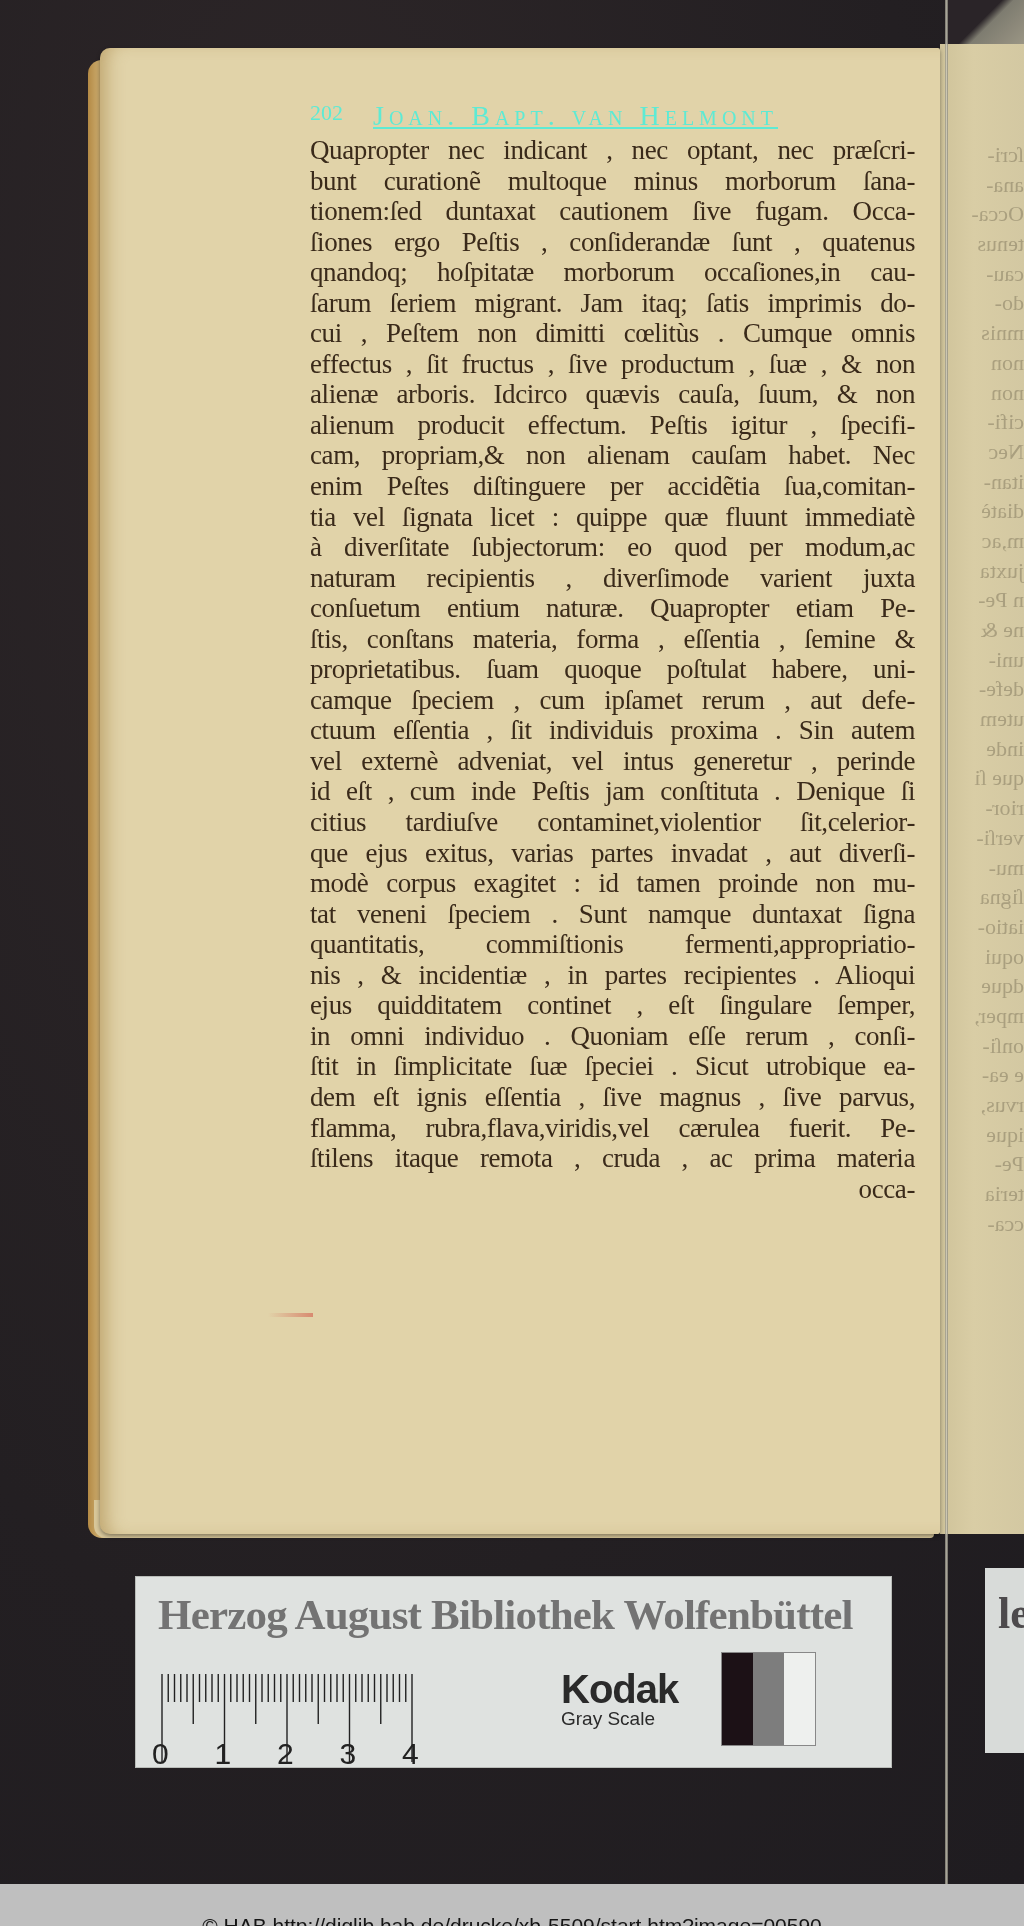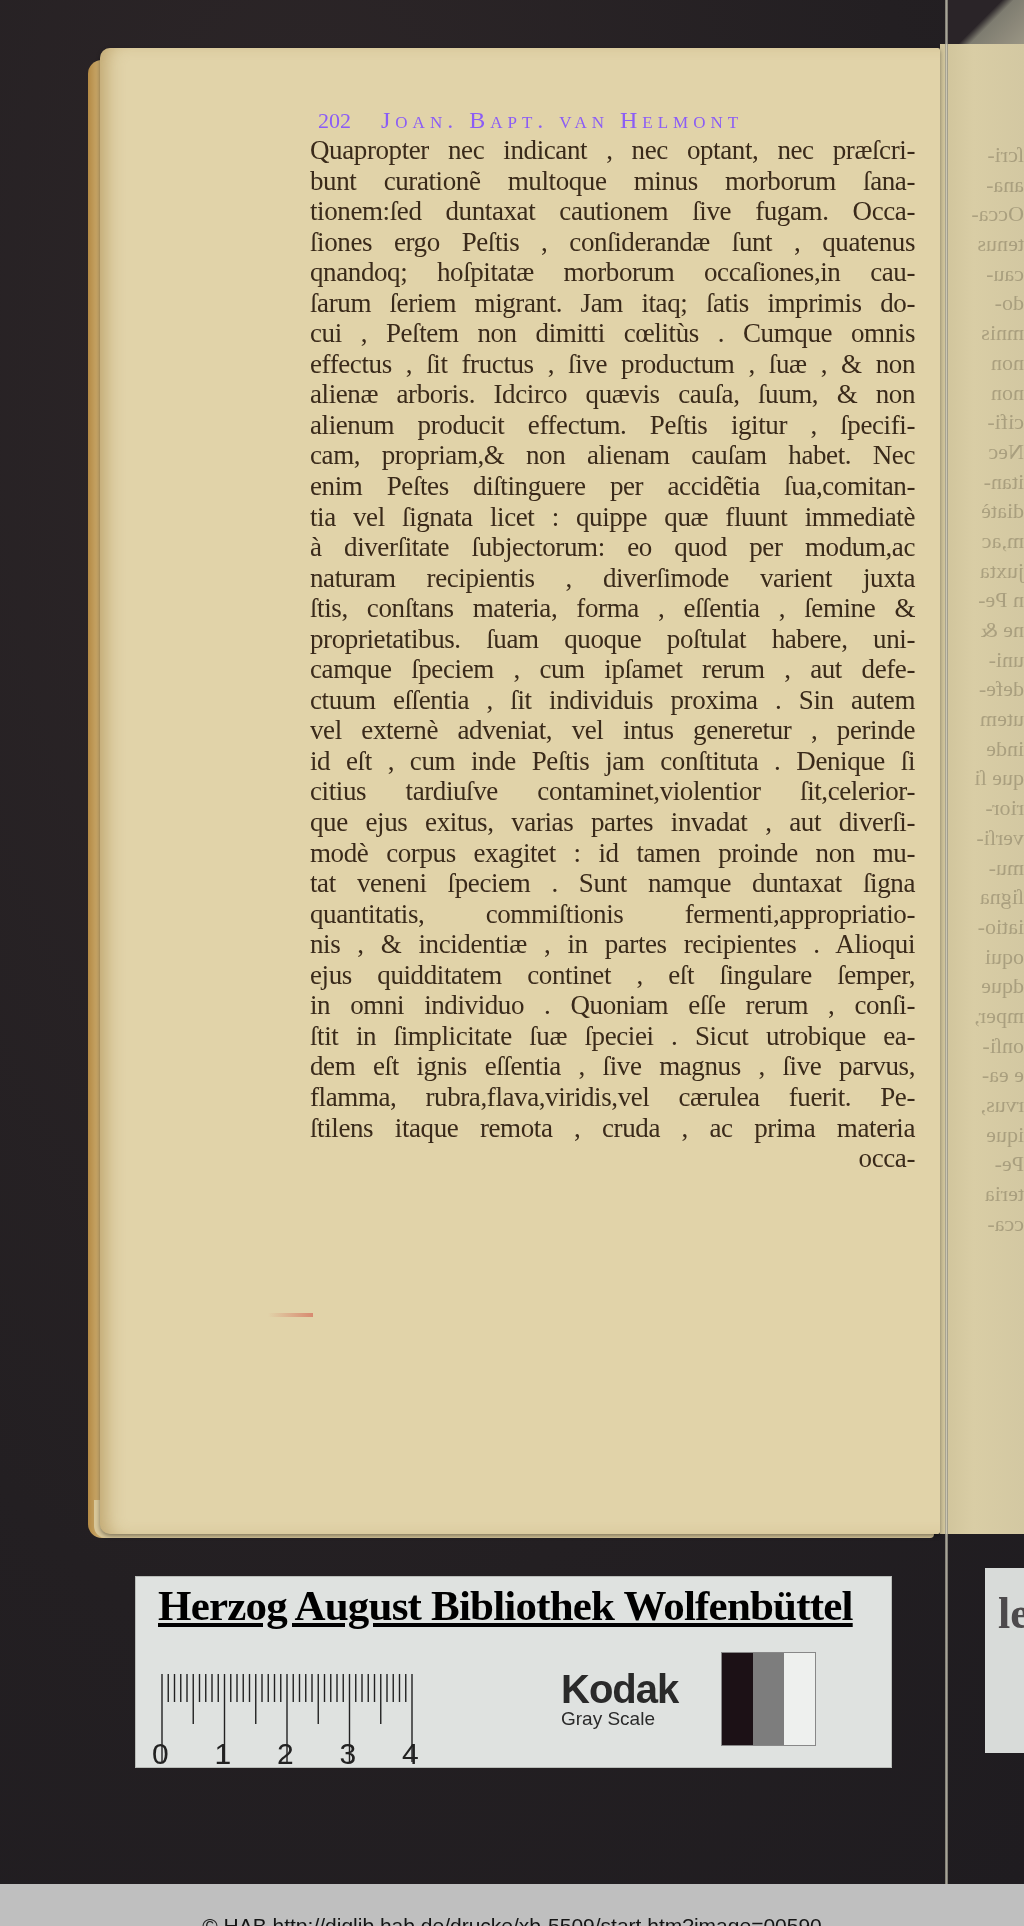--- a/index.html
+++ b/index.html
@@ -45,44 +45,44 @@
     position: absolute; left: 88px; top: 60px; width: 40px; height: 1478px;
     background: linear-gradient(90deg, #b48a45 0%, #d8bf86 45%, #dcc89a 100%);
     border-radius: 14px 0 0 14px;
   }
   .page-under2 {
     position: absolute; left: 94px; top: 1500px; width: 840px; height: 38px;
     background: #d8c79a; border-radius: 0 0 4px 12px;
   }
   .running-head {
     position: absolute; left: 310px; top: 100px; width: 620px; height: 34px;
-    display: flex; align-items: flex-end; color: #8b5cf6; margin-left: 8px;
+    display: flex; align-items: flex-start; color: #5eead4;
   }
   .page-number { font-size: 22px; margin-right: 30px; }
-  .header-title { font-size: 24px; letter-spacing: 5px; font-variant: small-caps; }
+  .header-title { font-size: 28px; letter-spacing: 5px; font-variant: small-caps; text-decoration: underline; }
   .body-text {
     position: absolute; left: 310px; top: 135px; width: 605px;
     color: #3a2a1a;
     font-size: 27px; line-height: 30.55px;
     letter-spacing: -0.4px;
   }
   .body-text .line {
     display: block; height: 30.55px; white-space: nowrap;
     text-align: justify; text-align-last: justify;
   }
   .body-text .line.catchword { text-align: right; text-align-last: right; }
   
   .card {
     position: absolute; left: 135px; top: 1576px; width: 755px; height: 190px;
     background: #dfe2e0; border: 1px solid #b9bcb8;
   }
   .card-title {
-    position: absolute; left: 22px; top: 4px; width: 720px;
-    font-size: 43px; font-weight: bold; color: #000000;
-    letter-spacing: -0.8px; font-family: "Liberation Serif", serif; white-space: nowrap; text-decoration: underline;
+    position: absolute; left: 22px; top: 13px; width: 720px;
+    font-size: 43px; font-weight: bold; color: #737373;
+    letter-spacing: -0.8px; font-family: "Liberation Serif", serif; white-space: nowrap;
   }
   .ruler {
     position: absolute; left: 22px; top: 95px; width: 260px; height: 90px;
   }
   .ruler-num {
     position: absolute; top: 160px; font-size: 30px; color: #222;
     font-family: "Liberation Sans", sans-serif;
   }
   .kodak {
     position: absolute; left: 425px; top: 90px; font-family: "Liberation Sans", sans-serif;
@@ -142,20 +142,21 @@
     <span class="line">ſarum ſeriem migrant. Jam itaq; ſatis imprimis do-</span>
     <span class="line">cui , Peſtem non dimitti cœlitùs . Cumque omnis</span>
     <span class="line">effectus , ſit fructus , ſive productum , ſuæ , &amp; non</span>
     <span class="line">alienæ arboris. Idcirco quævis cauſa, ſuum, &amp; non</span>
     <span class="line">alienum producit effectum. Peſtis igitur , ſpecifi-</span>
     <span class="line">cam, propriam,&amp; non alienam cauſam habet. Nec</span>
     <span class="line">enim Peſtes diſtinguere per accidẽtia ſua,comitan-</span>
     <span class="line">tia vel ſignata licet : quippe quæ fluunt immediatè</span>
     <span class="line">à diverſitate ſubjectorum: eo quod per modum,ac</span>
     <span class="line">naturam recipientis , diverſimode varient juxta</span>
+    <span class="line">conſuetum entium naturæ. Quapropter etiam Pe-</span>
     <span class="line">ſtis, conſtans materia, forma , eſſentia , ſemine &amp;</span>
     <span class="line">proprietatibus. ſuam quoque poſtulat habere, uni-</span>
     <span class="line">camque ſpeciem , cum ipſamet rerum , aut defe-</span>
     <span class="line">ctuum eſſentia , ſit individuis proxima . Sin autem</span>
     <span class="line">vel externè adveniat, vel intus generetur , perinde</span>
     <span class="line">id eſt , cum inde Peſtis jam conſtituta . Denique ſi</span>
     <span class="line">citius tardiuſve contaminet,violentior ſit,celerior-</span>
     <span class="line">que ejus exitus, varias partes invadat , aut diverſi-</span>
     <span class="line">modè corpus exagitet : id tamen proinde non mu-</span>
     <span class="line">tat veneni ſpeciem . Sunt namque duntaxat ſigna</span>

